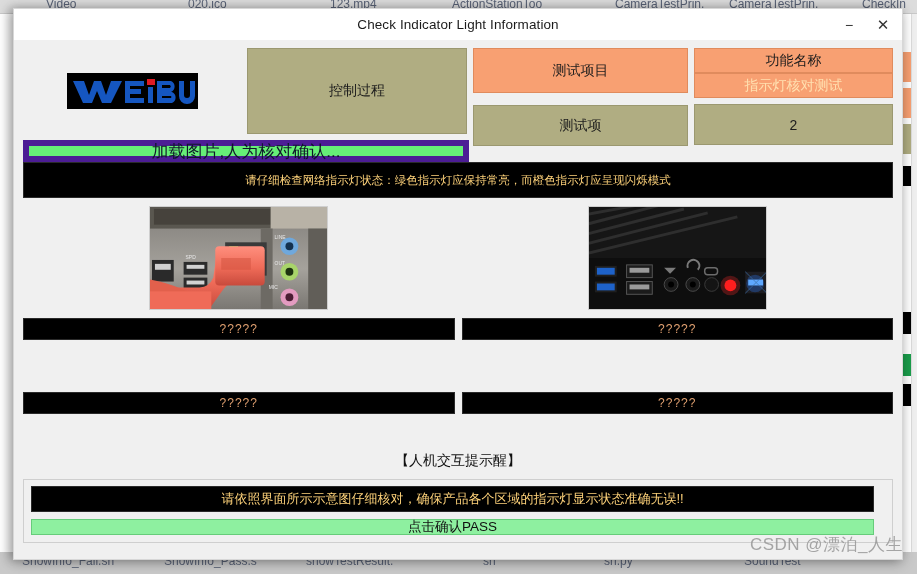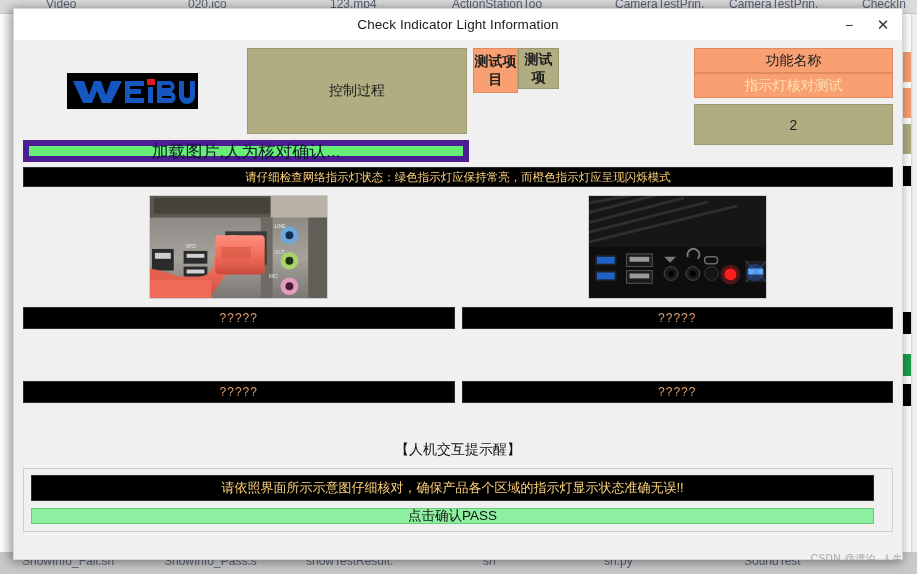--- a/index.html
+++ b/index.html
@@ -106,21 +106,21 @@
     border: 1px solid #9b9870;
     display: flex; align-items: center; justify-content: center;
     font-size: 14px; color: #1c1c1c;
   }
   #item-stack {
     flex: 1 1 auto;
     display: flex; gap: 6px;
   }
   #item-left {
     flex: 0 0 215px;
-    display: flex; gap: 0; font-weight: bold;
+    display: flex; flex-direction: column; gap: 12px;
   }
   #item-right {
     flex: 1 1 auto;
     display: flex; flex-direction: column; gap: 6px;
   }
   .cell {
     display: flex; align-items: center; justify-content: center;
     font-size: 14px; color: #1c1c1c; text-align: center;
   }
   .cell-orange { background: #f8a072; border: 1px solid #e08b5d; }
@@ -135,21 +135,21 @@
   #status-bar {
     flex: 0 0 446px;
     background: #66ee77;
     border: 6px solid #4c1d95;
     display: flex; align-items: center; justify-content: center;
     font-size: 17px; color: #0f172a;
   }
   #status-spacer { flex: 1 1 auto; }
 
   
-  #instr-row { display: flex; gap: 7px; margin-top: 5px; height: 20px; }
+  #instr-row { display: flex; gap: 7px; height: 36px; }
   .black-bar {
     background: #000000;
     border: 1px solid #2a2a2a;
     display: flex; align-items: center; justify-content: center;
     color: #ffd37a;
     font-size: 11.5px;
     white-space: nowrap; overflow: hidden;
   }
   #instr-left  { flex: 1 1 50%; }
   #instr-right { flex: 1 1 50%; }
@@ -203,22 +203,22 @@
     background: #8ef0a0;
     border: 1px solid #66cc7a;
     display: flex; align-items: center; justify-content: center;
     font-size: 13.5px; color: #101010;
     cursor: pointer;
   }
 
   
   #watermark {
     position: absolute;
-    right: 14px; bottom: 8px;
-    font-size: 10px; color: rgba(150,150,150,0.85);
+    right: 14px; bottom: 18px;
+    font-size: 17px; color: rgba(150,150,150,0.85);
     letter-spacing: 0.5px;
     pointer-events: none;
     white-space: nowrap;
     text-align: right;
   }
 </style>
 </head>
 <body>
 
 <div id="bg-desktop">

